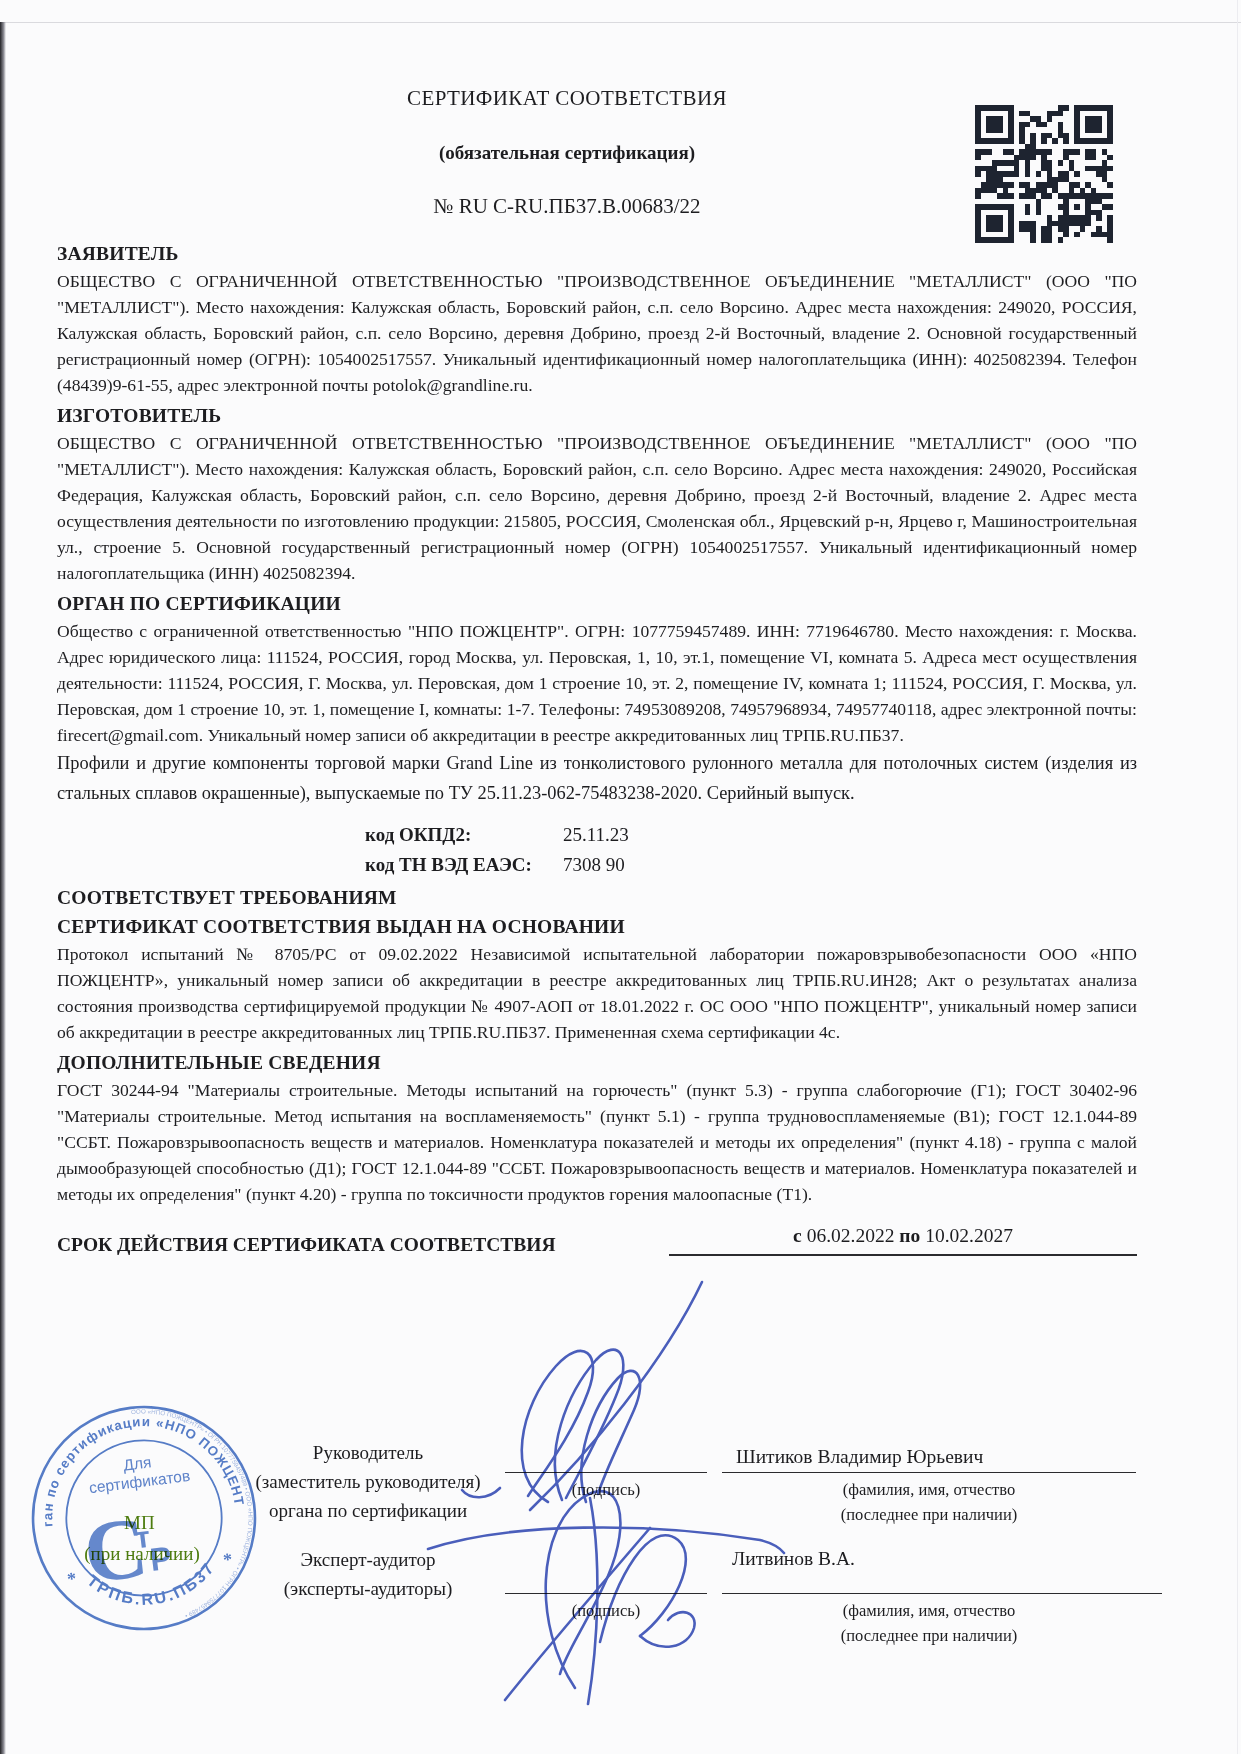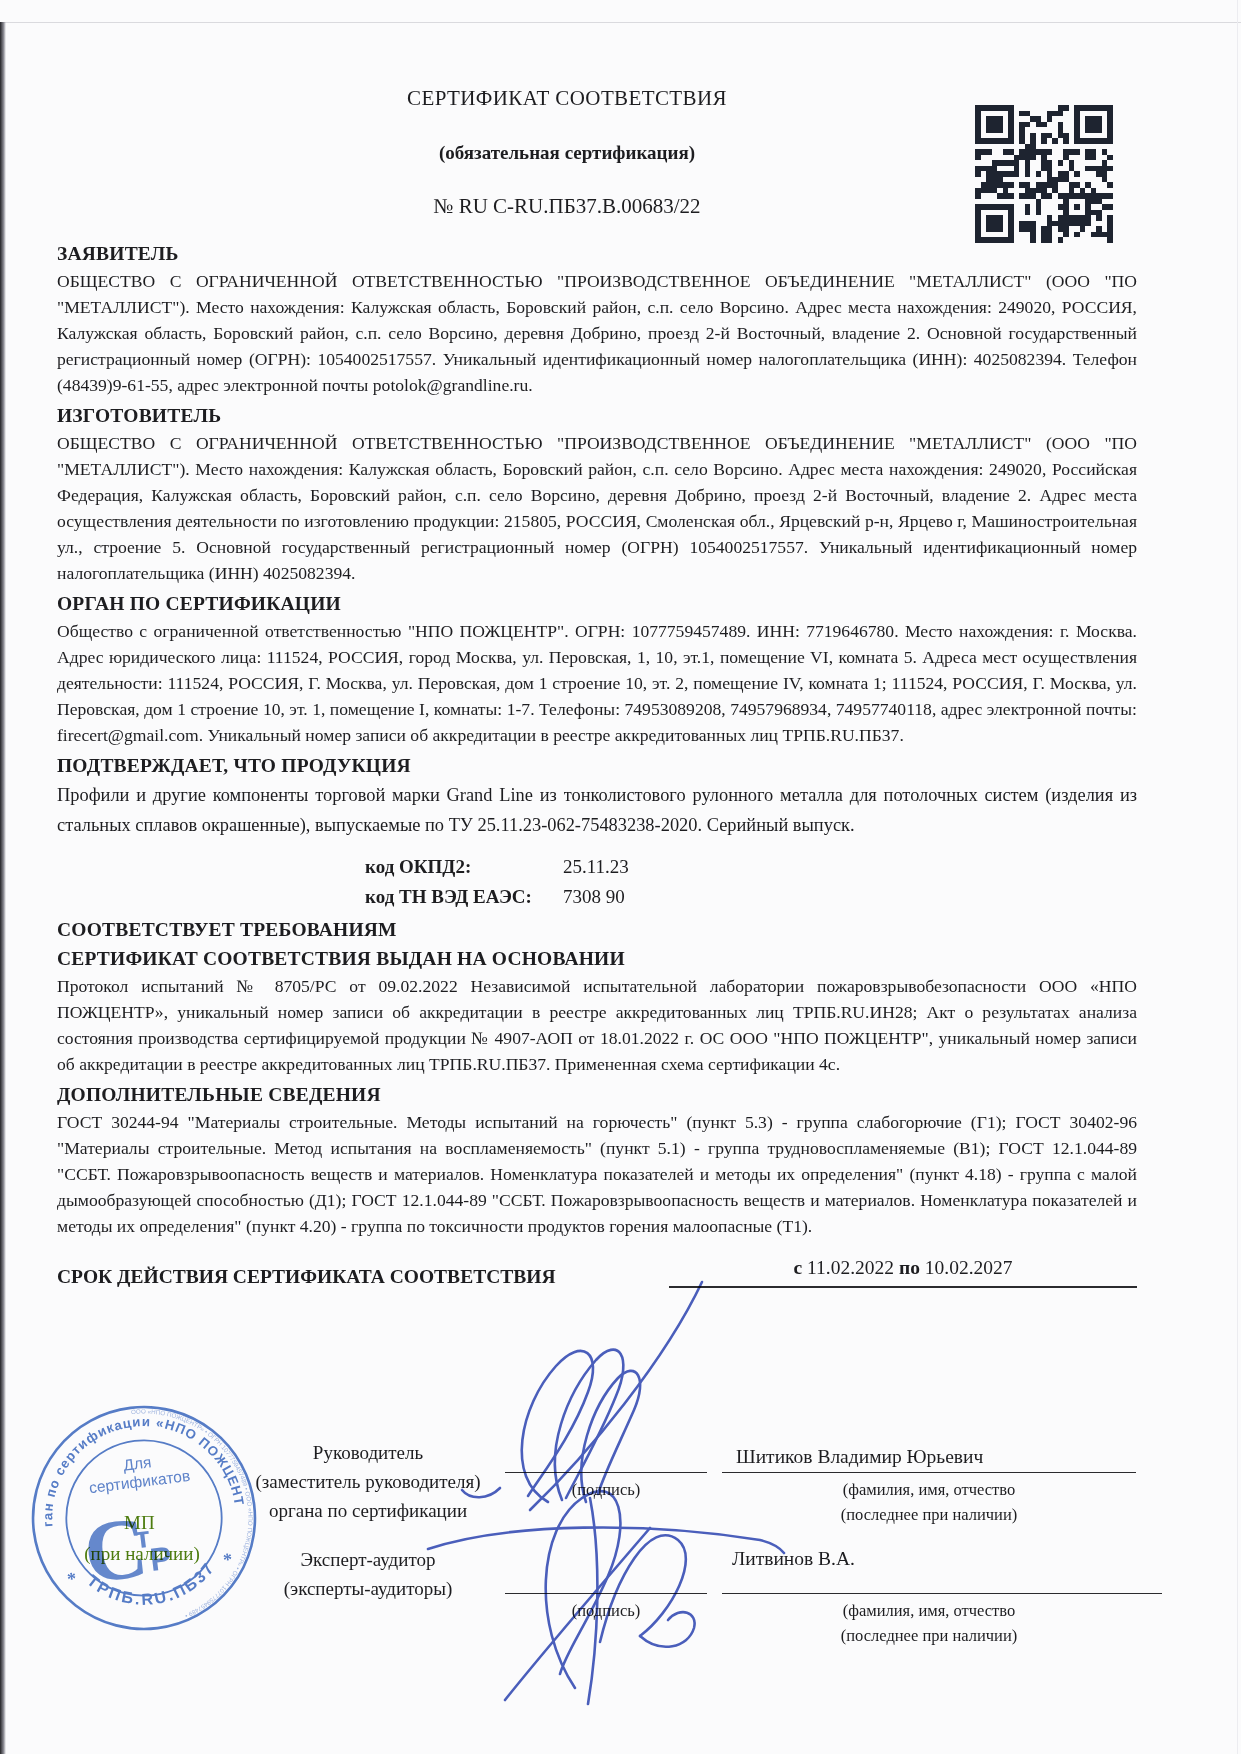--- a/index.html
+++ b/index.html
@@ -388,21 +388,20 @@
   <div style="margin-top:24px;">
     <div class="sec-h">ЗАЯВИТЕЛЬ</div>
     <p class="sec-p">ОБЩЕСТВО С ОГРАНИЧЕННОЙ ОТВЕТСТВЕННОСТЬЮ "ПРОИЗВОДСТВЕННОЕ ОБЪЕДИНЕНИЕ "МЕТАЛЛИСТ" (ООО "ПО "МЕТАЛЛИСТ"). Место нахождения: Калужская область, Боровский район, с.п. село Ворсино. Адрес места нахождения: 249020, РОССИЯ, Калужская область, Боровский район, с.п. село Ворсино, деревня Добрино, проезд 2-й Восточный, владение 2. Основной государственный регистрационный номер (ОГРН): 1054002517557. Уникальный идентификационный номер налогоплательщика (ИНН): 4025082394. Телефон (48439)9-61-55, адрес электронной почты potolok@grandline.ru.</p>
 
     <div class="sec-h">ИЗГОТОВИТЕЛЬ</div>
     <p class="sec-p">ОБЩЕСТВО С ОГРАНИЧЕННОЙ ОТВЕТСТВЕННОСТЬЮ "ПРОИЗВОДСТВЕННОЕ ОБЪЕДИНЕНИЕ "МЕТАЛЛИСТ" (ООО "ПО "МЕТАЛЛИСТ"). Место нахождения: Калужская область, Боровский район, с.п. село Ворсино. Адрес места нахождения: 249020, Российская Федерация, Калужская область, Боровский район, с.п. село Ворсино, деревня Добрино, проезд 2-й Восточный, владение 2. Адрес места осуществления деятельности по изготовлению продукции: 215805, РОССИЯ, Смоленская обл., Ярцевский р-н, Ярцево г, Машиностроительная ул., строение 5. Основной государственный регистрационный номер (ОГРН) 1054002517557. Уникальный идентификационный номер налогоплательщика (ИНН) 4025082394.</p>
 
     <div class="sec-h">ОРГАН ПО СЕРТИФИКАЦИИ</div>
     <p class="sec-p">Общество с ограниченной ответственностью "НПО ПОЖЦЕНТР". ОГРН: 1077759457489. ИНН: 7719646780. Место нахождения: г. Москва. Адрес юридического лица: 111524, РОССИЯ, город Москва, ул. Перовская, 1, 10, эт.1, помещение VI, комната 5. Адреса мест осуществления деятельности: 111524, РОССИЯ, Г. Москва, ул. Перовская, дом 1 строение 10, эт. 2, помещение IV, комната 1; 111524, РОССИЯ, Г. Москва, ул. Перовская, дом 1 строение 10, эт. 1, помещение I, комнаты: 1-7. Телефоны: 74953089208, 74957968934, 74957740118, адрес электронной почты: firecert@gmail.com. Уникальный номер записи об аккредитации в реестре аккредитованных лиц ТРПБ.RU.ПБ37.</p>
 
-    <div class="sec-h">ПОДТВЕРЖДАЕТ, ЧТО ПРОДУКЦИЯ</div>
     <p class="sec-p big">Профили и другие компоненты торговой марки Grand Line из тонколистового рулонного металла для потолочных систем (изделия из стальных сплавов окрашенные), выпускаемые по ТУ 25.11.23-062-75483238-2020. Серийный выпуск.</p>
 
     <div class="codes">
       <div class="row">
         <span class="lbl">код ОКПД2:</span>
         <span class="val">25.11.23</span>
       </div>
       <div class="row">
         <span class="lbl">код ТН ВЭД ЕАЭС:</span>
         <span class="val">7308 90</span>
@@ -414,21 +413,21 @@
     <div class="sec-h">СЕРТИФИКАТ СООТВЕТСТВИЯ ВЫДАН НА ОСНОВАНИИ</div>
     <p class="sec-p">Протокол испытаний № 8705/РС от 09.02.2022 Независимой испытательной лаборатории пожаровзрывобезопасности ООО «НПО ПОЖЦЕНТР», уникальный номер записи об аккредитации в реестре аккредитованных лиц ТРПБ.RU.ИН28; Акт о результатах анализа состояния производства сертифицируемой продукции № 4907-АОП от 18.01.2022 г. ОС ООО "НПО ПОЖЦЕНТР", уникальный номер записи об аккредитации в реестре аккредитованных лиц ТРПБ.RU.ПБ37. Примененная схема сертификации 4с.</p>
 
     <div class="sec-h">ДОПОЛНИТЕЛЬНЫЕ СВЕДЕНИЯ</div>
     <p class="sec-p">ГОСТ 30244-94 "Материалы строительные. Методы испытаний на горючесть" (пункт 5.3) - группа слабогорючие (Г1); ГОСТ 30402-96 "Материалы строительные. Метод испытания на воспламеняемость" (пункт 5.1) - группа трудновоспламеняемые (В1); ГОСТ 12.1.044-89 "ССБТ. Пожаровзрывоопасность веществ и материалов. Номенклатура показателей и методы их определения" (пункт 4.18) - группа с малой дымообразующей способностью (Д1); ГОСТ 12.1.044-89 "ССБТ. Пожаровзрывоопасность веществ и материалов. Номенклатура показателей и методы их определения" (пункт 4.20) - группа по токсичности продуктов горения малоопасные (Т1).</p>
 
     <div class="validity">
       <div class="vh">СРОК ДЕЙСТВИЯ СЕРТИФИКАТА СООТВЕТСТВИЯ</div>
       <div class="vd">
         <b>с</b>
-        <span>11.02.2022</span>
+        <span>06.02.2022</span>
         <b>по</b>
         <span>10.02.2027</span>
       </div>
     </div>
   </div>
 </div>
 
 <div class="abs roles" style="left:183px;top:1438px;">
   <div>Руководитель</div>
   <div>(заместитель руководителя)</div>

